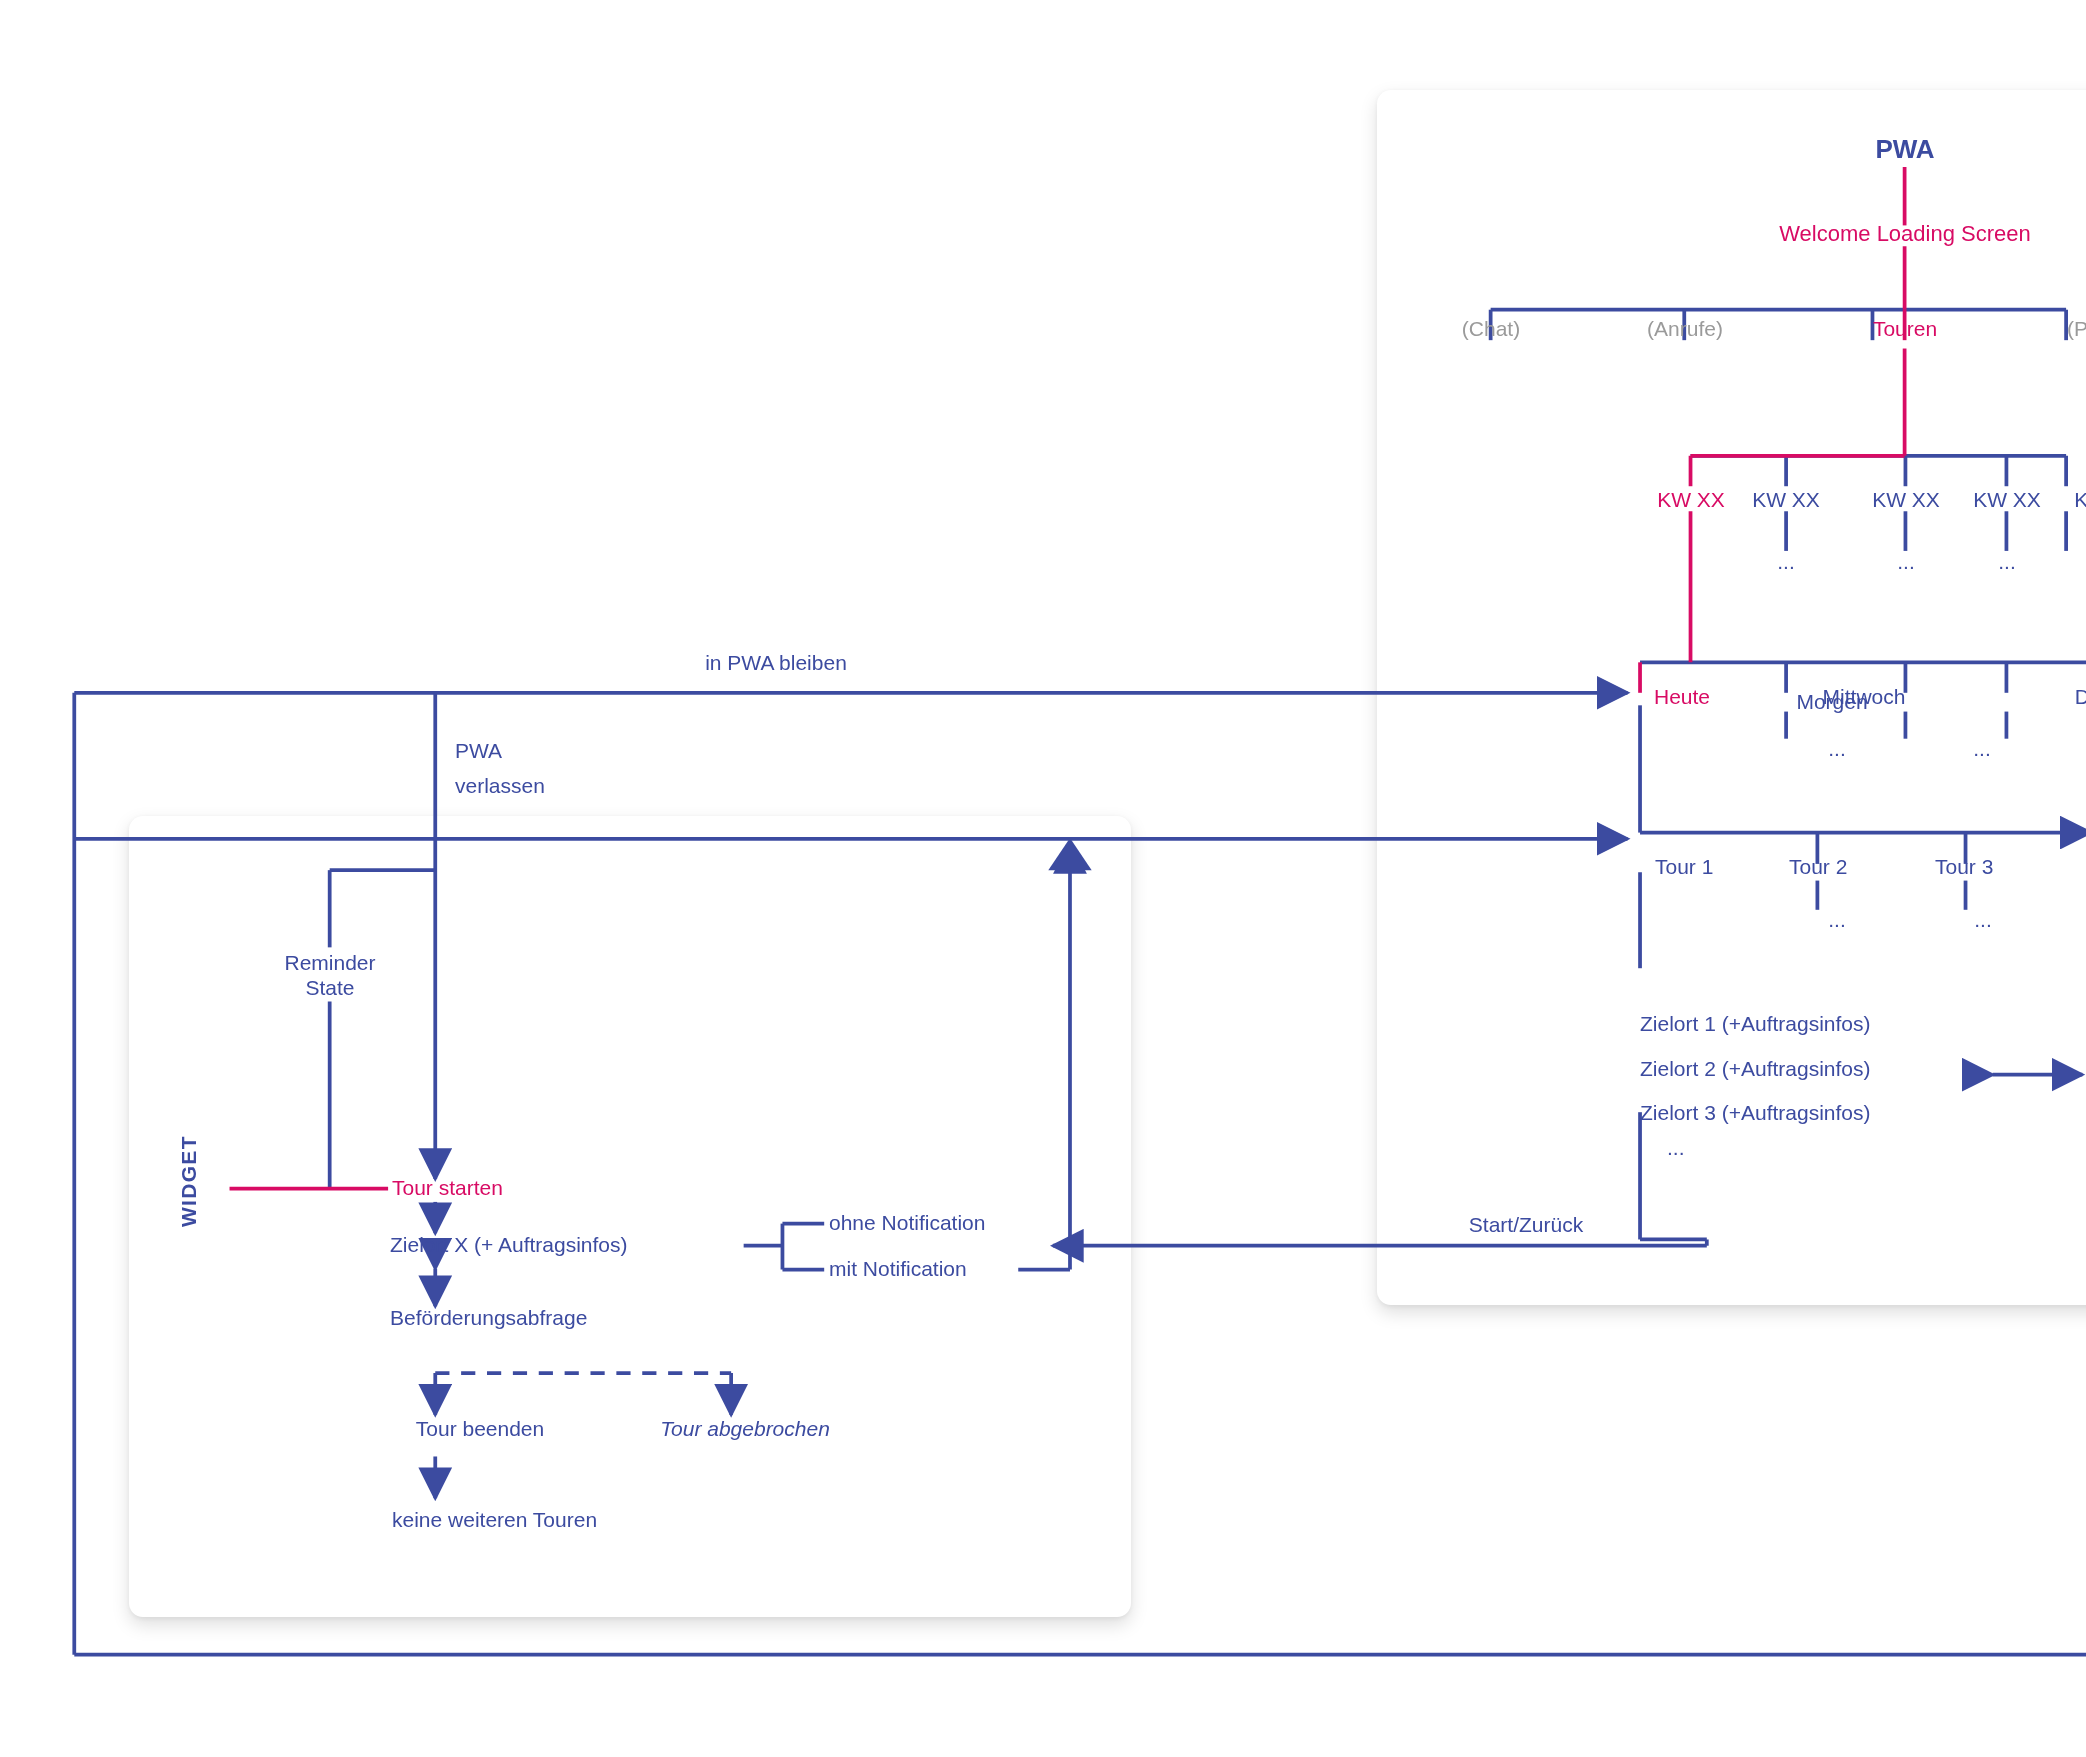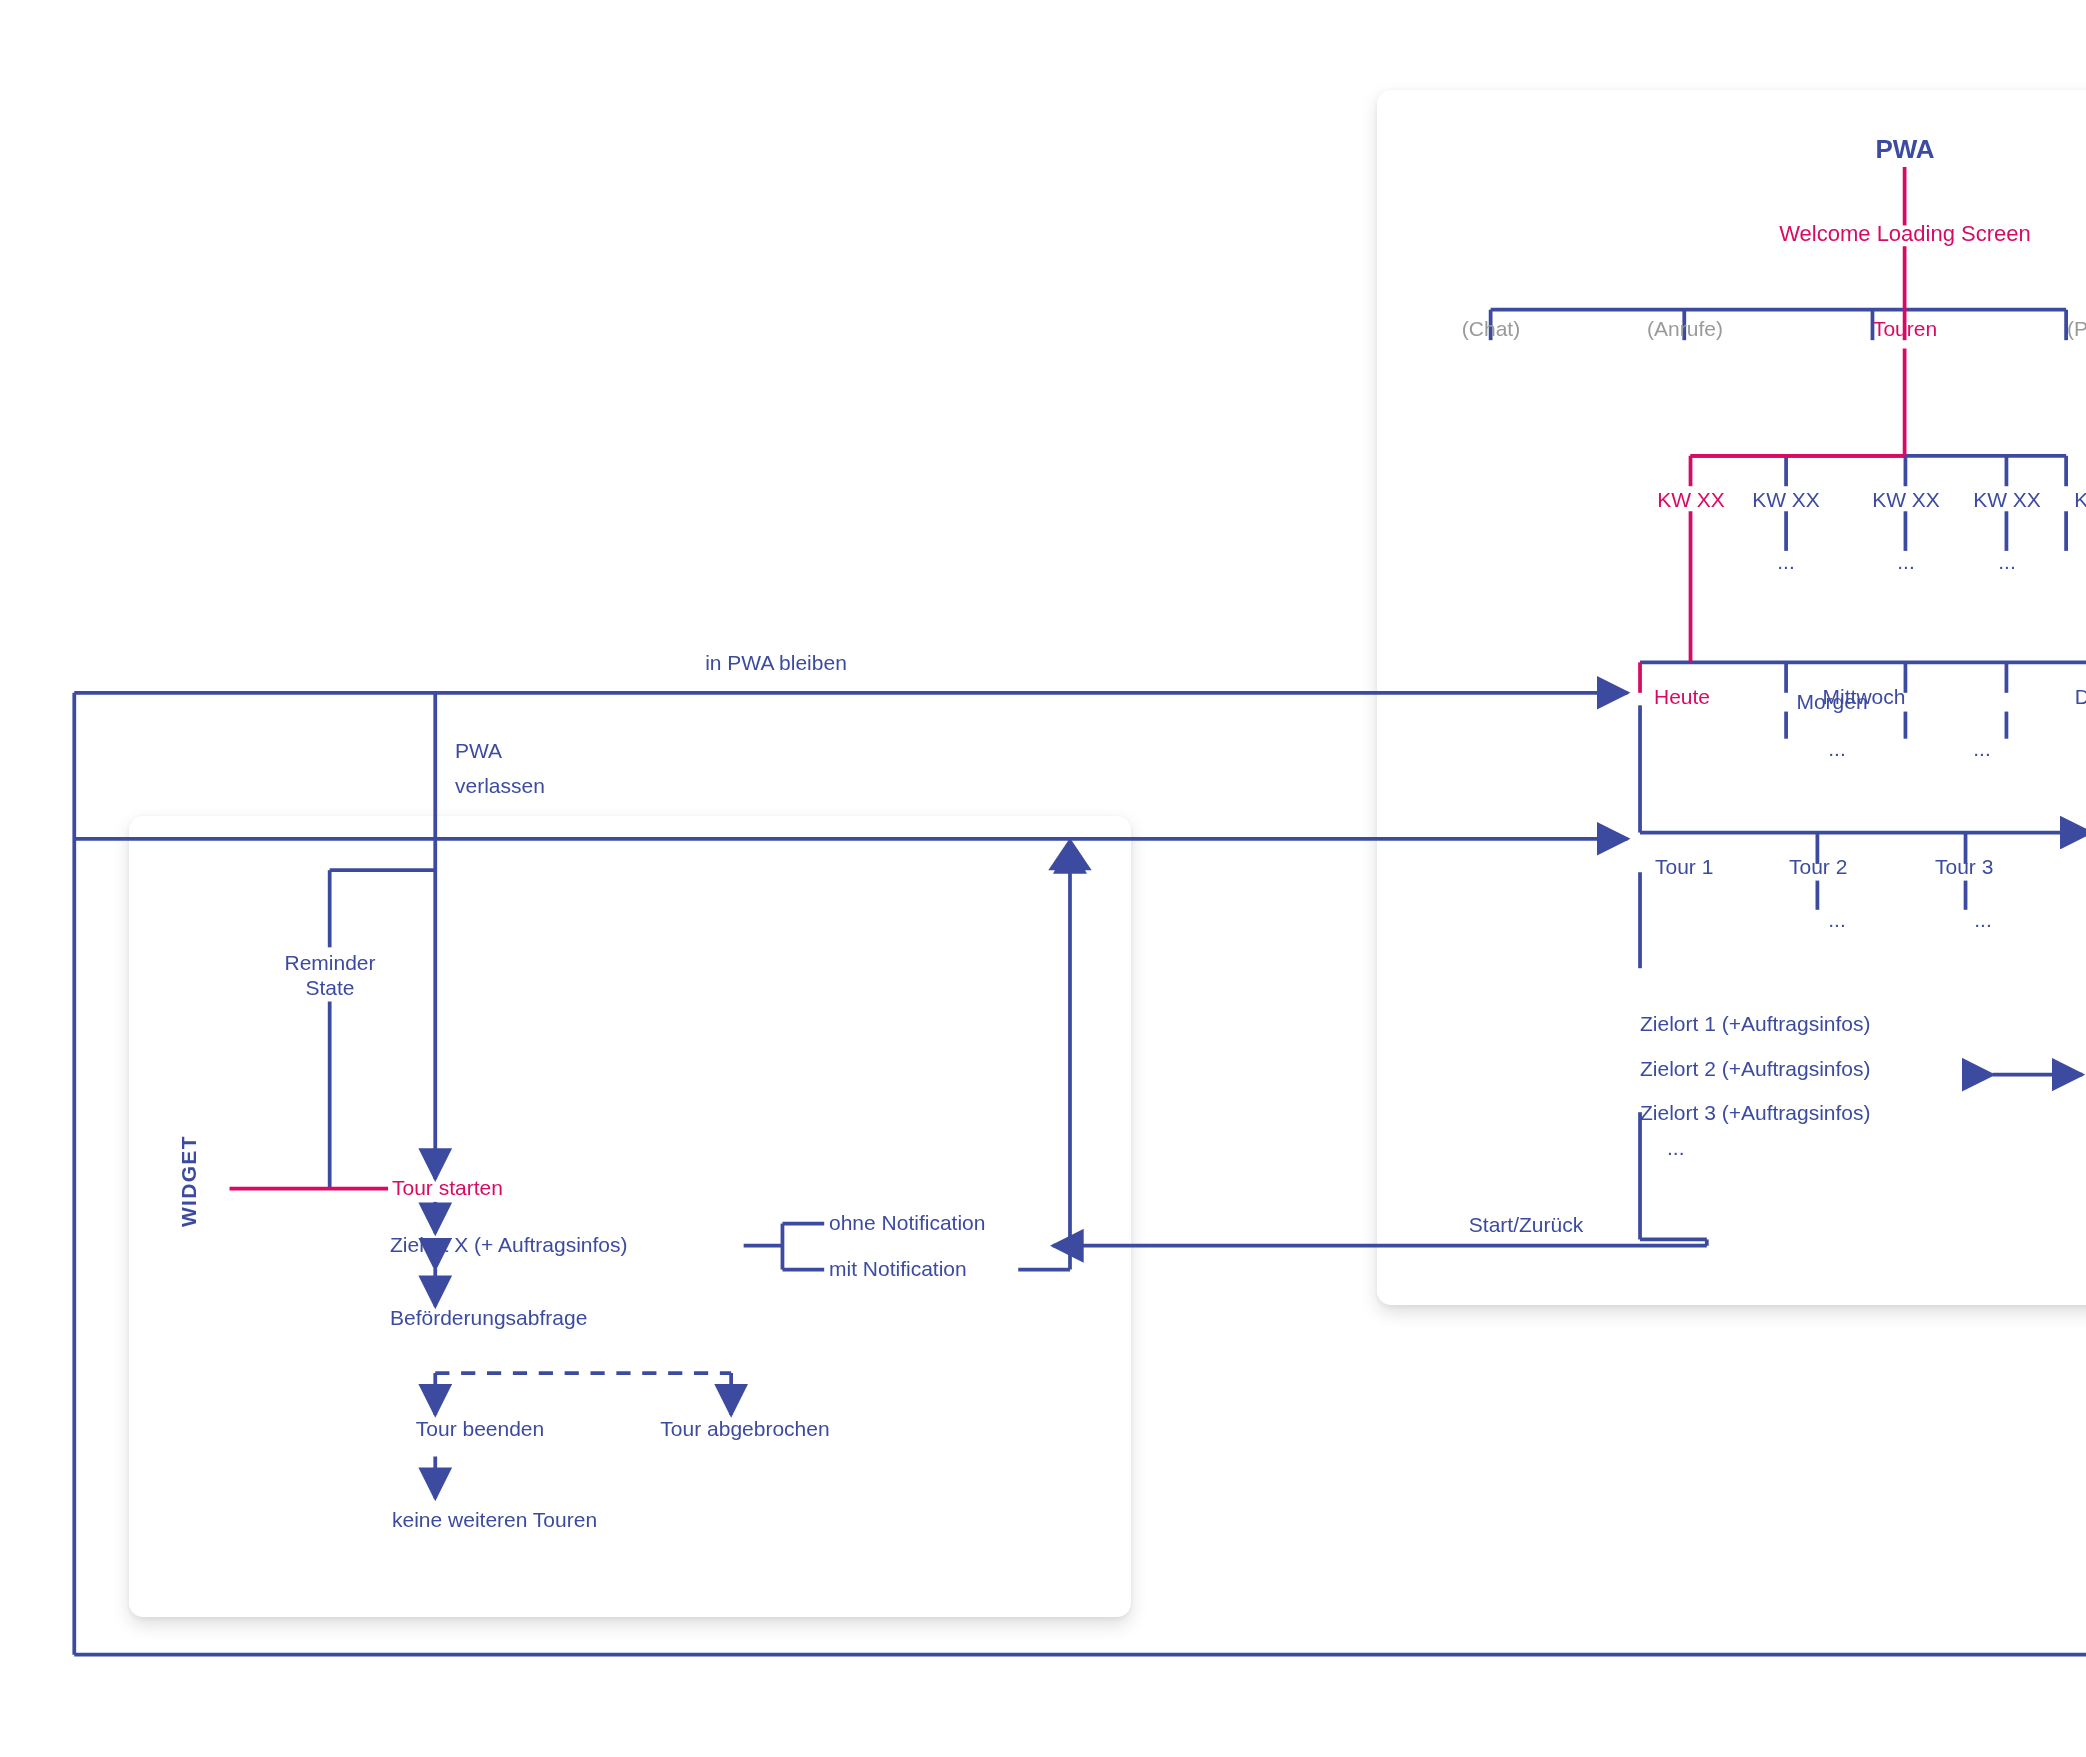--- a/index.html
+++ b/index.html
@@ -195,21 +195,21 @@
   <div class="lbl pink" style="left:392px;top:1176px;">Tour starten</div>
 
   <div class="lbl" style="left:390px;top:1233px;">Zielort X (+ Auftragsinfos)</div>
 
   <div class="lbl" style="left:829px;top:1211px;">ohne Notification</div>
   <div class="lbl" style="left:829px;top:1257px;">mit Notification</div>
 
   <div class="lbl" style="left:390px;top:1306px;">Beförderungsabfrage</div>
 
   <div class="lbl c" style="left:480px;top:1417px;">Tour beenden</div>
-  <div class="lbl c" style="left:745px;top:1417px;">Tour abgebrochen</div>
+  <div class="lbl c" style="left:745px;top:1417px;font-style:italic;">Tour abgebrochen</div>
 
   <div class="lbl" style="left:392px;top:1508px;text-align:right;">keine weiteren Touren</div>
 
   <div class="lbl c" style="left:776px;top:651px;">in PWA bleiben</div>
   <div class="lbl" style="left:455px;top:739px;">PWA</div>
   <div class="lbl" style="left:455px;top:774px;">verlassen</div>
 
   <div class="lbl c" style="left:1526px;top:1213px;">Start/Zurück</div>
 
 </div>

